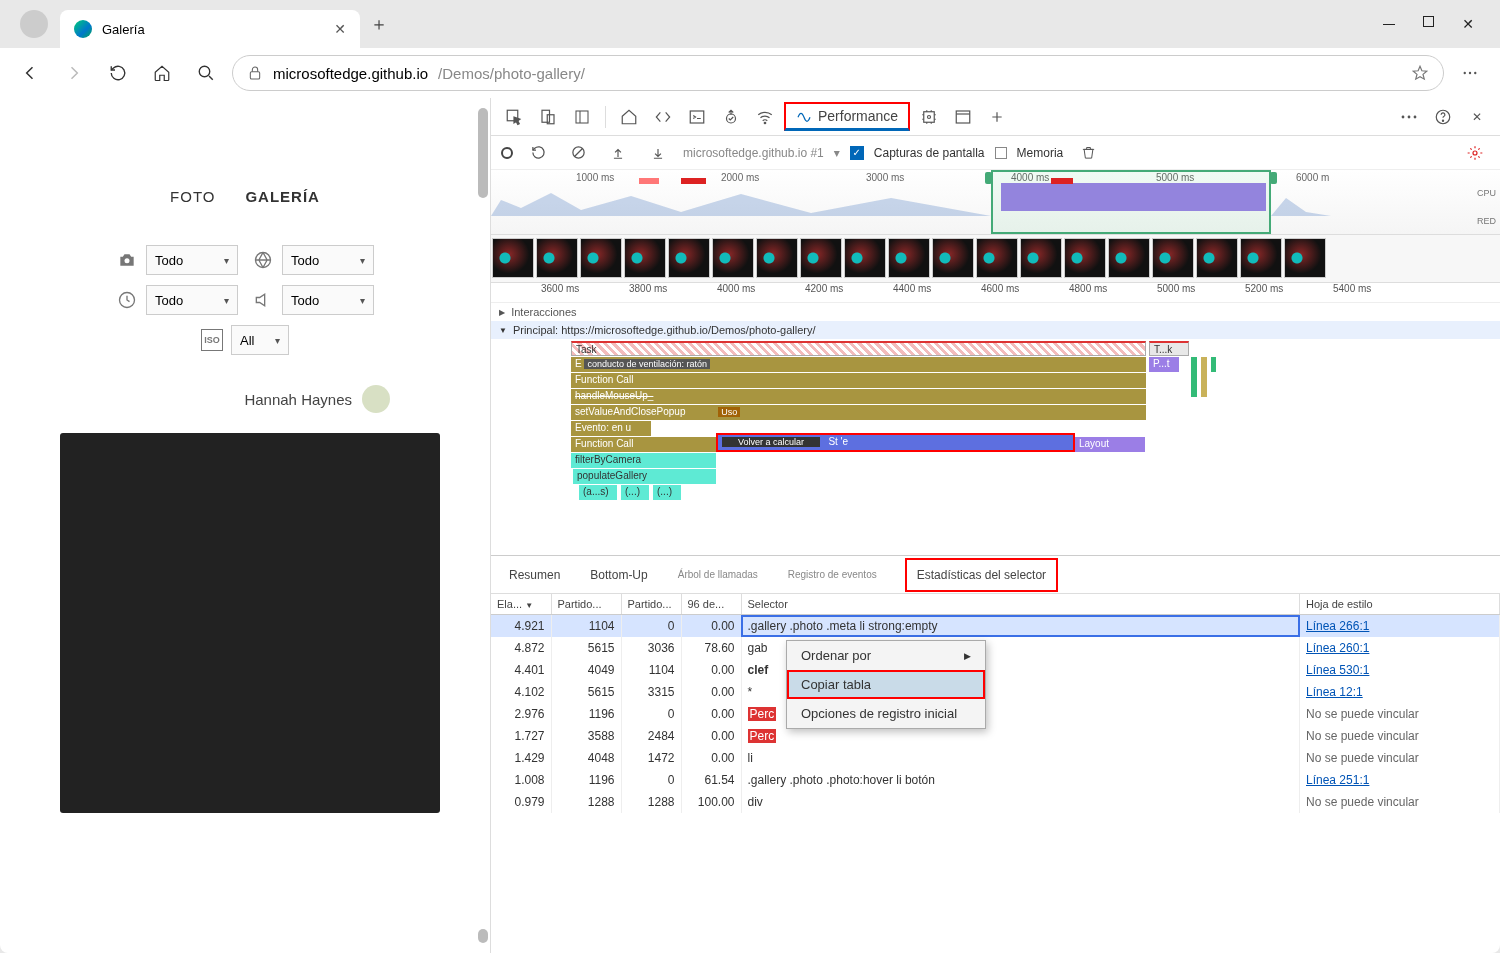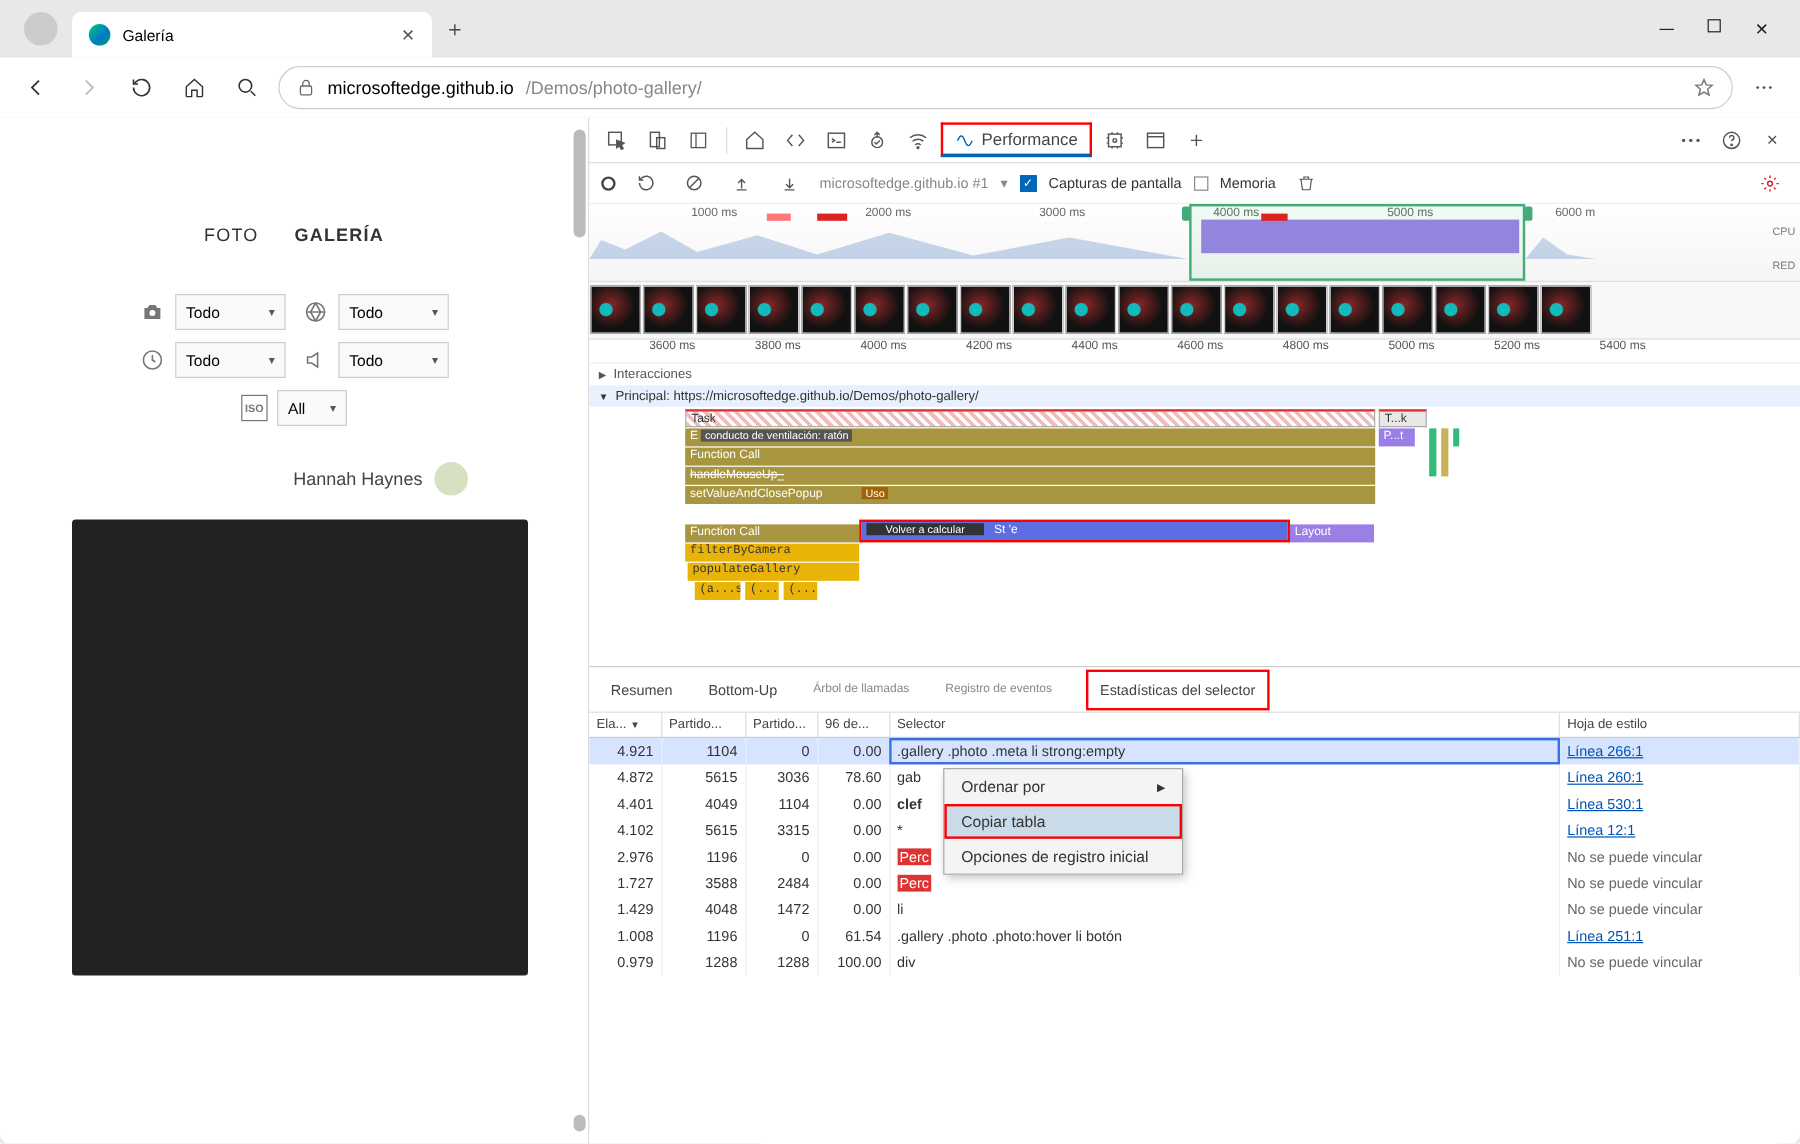--- a/index.html
+++ b/index.html
@@ -83,21 +83,21 @@
     .ruler span { flex: none; width: 88px; }
 
     .track-row { display: flex; align-items: center; height: 18px; padding-left: 8px; gap: 6px; font-size: 11px; color: #555; }
     .tri { font-size: 8px; }
 
     .flame { position: relative; background: #fff; height: 235px; border-bottom: 1px solid #ccc; overflow:hidden; }
     .flame-head { height: 18px; background: #e8f0fd; display: flex; align-items: center; padding-left: 8px; gap: 6px; font-size: 11px; }
     .bar { position: absolute; height: 15px; font-size: 10px; color: #333; padding: 1px 4px; overflow: hidden; white-space: nowrap; }
     .b-task { background: #e8e8e8; border:1px solid #aaa; }
     .b-olive { background: #a89540; color:#fff; }
-    .b-teal { background: #eab308; font-family: Liberation Mono, monospace; }
+    .b-teal { background: #5eead4; }
     .b-blue2 { background: #5d6fe0; color:#fff; }
     .b-purple { background: #9b7ee6; color:#fff; }
     .bar.strike { text-decoration: line-through; }
     .red-border { outline: 2px solid red; }
     .hatch { background: repeating-linear-gradient(45deg,#f3bcbc,#f3bcbc 3px,#fff 3px,#fff 6px); }
 
     .bt-tabs { height: 38px; display: flex; align-items: center; gap: 30px; padding: 0 18px; font-size: 12px; color: #444; border-bottom: 1px solid #ddd; }
     .bt-tabs .sm { font-size: 10px; color: #888; }
     .bt-tabs .hl { outline: 2px solid red; padding: 8px 10px; }
 
@@ -481,20 +481,23 @@
           <span>Principal: https://microsoftedge.github.io/Demos/photo-gallery/</span>
         </div>
 
     <div class="bar b-task hatch" style="top:20px;left:80px;width:575px;border-top:2px solid #d33">Task</div>
     <div class="bar b-task" style="top:20px;left:658px;width:40px;border-top:2px solid #d33">T...k</div>
     <div class="bar b-olive" style="top:36px;left:80px;width:575px"><span>E</span> <span style="background:#555;color:#fff;padding:0 3px;font-size:9px">conducto de ventilación: ratón</span></div>
     <div class="bar b-purple" style="top:36px;left:658px;width:30px">P...t</div>
     <div class="bar b-olive" style="top:52px;left:80px;width:575px">Function Call</div>
     <div class="bar b-olive strike" style="top:68px;left:80px;width:575px">handleMouseUp_</div>
     <div class="bar b-olive" style="top:84px;left:80px;width:575px"><span>setValueAndClosePopup</span> <span style="background:#a16207;color:#fff;padding:0 3px;font-size:9px;margin-left:30px">Uso</span></div>
+    <div class="bar" style="top:100px;left:80px;width:575px">
+      <div class="bar b-olive" style="left:0;width:80px;top:0">Evento: en u</div>
+    </div>
     <div class="bar b-olive" style="top:116px;left:80px;width:145px">Function Call</div>
     <div class="bar b-blue2 red-border" style="top:114px;left:227px;width:355px">
       <span style="background:#333;color:#fff;padding:0 16px;font-size:9px">Volver a calcular</span>
       &nbsp;&nbsp;<span>St 'e</span>
     </div>
     <div class="bar b-purple" style="top:116px;left:584px;width:70px">Layout</div>
     <div class="bar b-teal" style="top:132px;left:80px;width:145px">filterByCamera</div>
     <div class="bar b-teal" style="top:148px;left:82px;width:143px">populateGallery</div>
     <div class="bar b-teal" style="top:164px;left:88px;width:38px">(a...s)</div>
     <div class="bar b-teal" style="top:164px;left:130px;width:28px">(...)</div>

